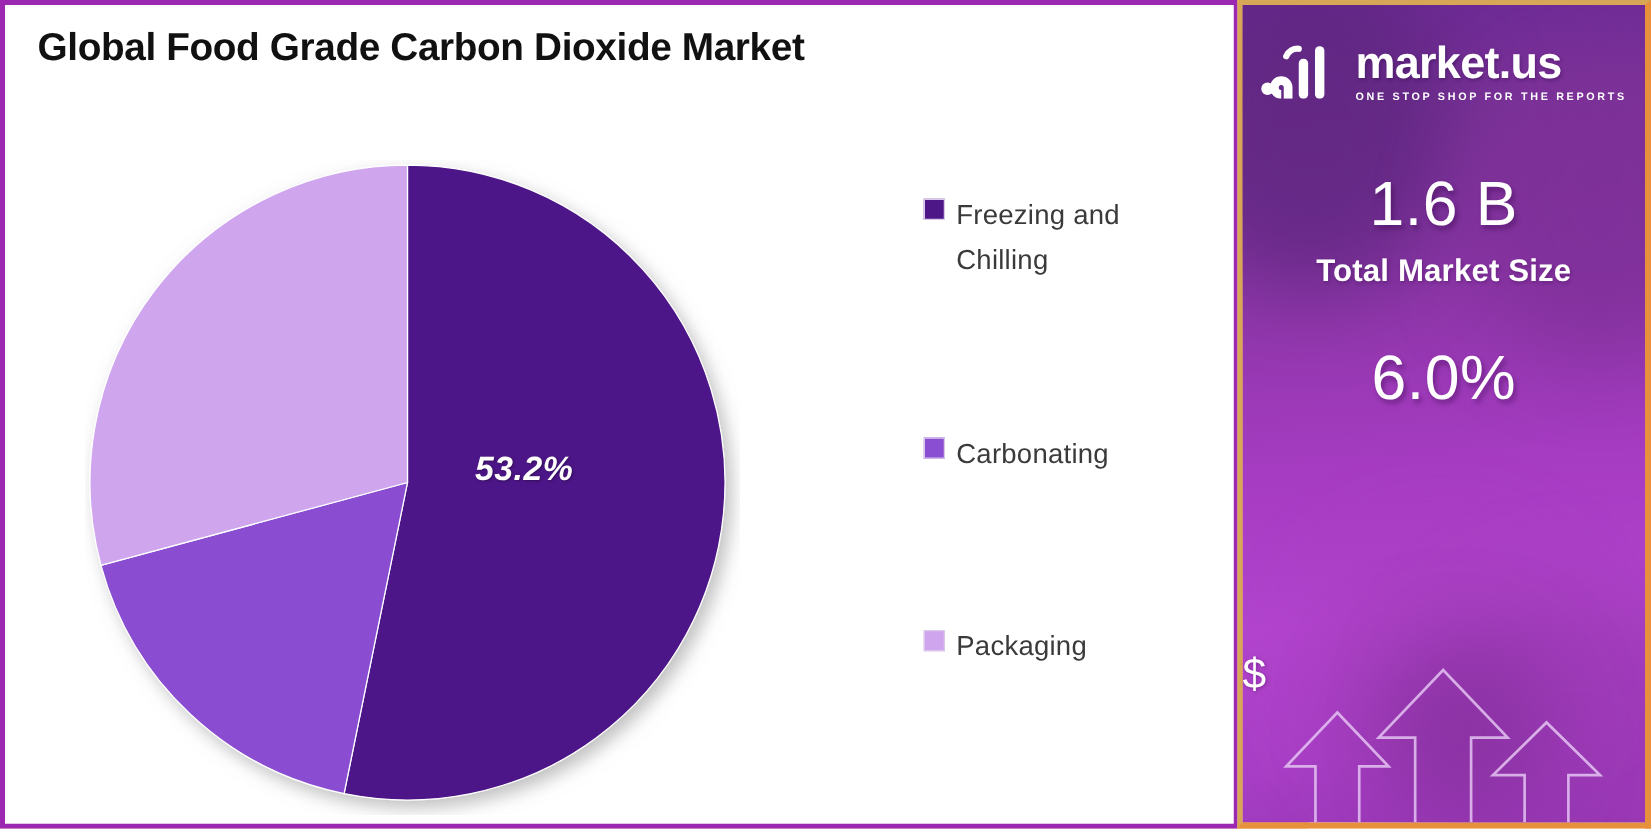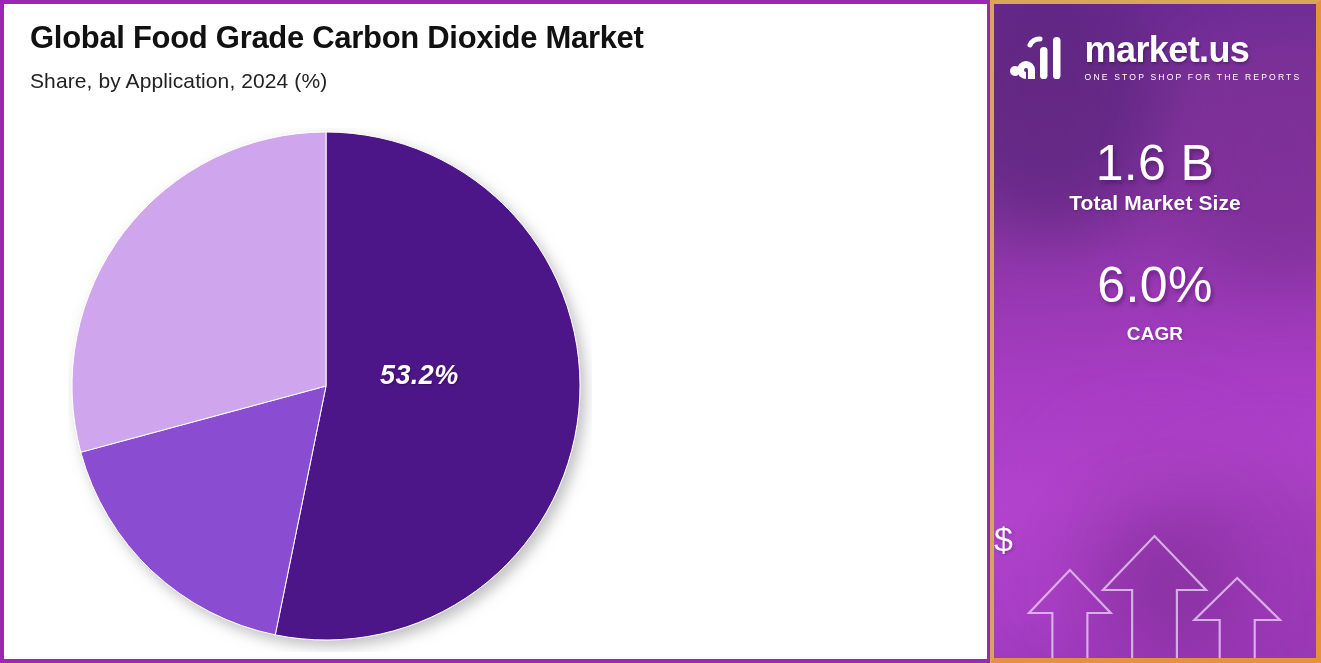--- a/index.html
+++ b/index.html
@@ -174,44 +174,44 @@
   .logo-word {
     font-size: 36px;
     font-weight: 700;
     color: #ffffff;
     letter-spacing: -0.6px;
     line-height: 1;
     text-shadow: 1px 2px 3px rgba(40,0,60,0.35);
   }
   .logo-tag {
     font-size: 8.6px;
-    font-weight: 400;
+    font-weight: 700;
     color: #ffffff;
     letter-spacing: 2.15px;
     margin-top: 4px;
     white-space: nowrap;
   }
 
   .stat-big {
     font-size: 50px;
     font-weight: 400;
     color: #ffffff;
     letter-spacing: 0.4px;
     line-height: 1;
     text-shadow: 2px 3px 4px rgba(50,0,70,0.4);
   }
   .stat-big.first { margin-top: 56px; }
   .stat-big.second { margin-top: 44px; }
 
   .stat-caption {
-    font-size: 21px;
+    font-size: 25px;
     font-weight: 700;
     color: #ffffff;
     line-height: 1.22;
-    margin-top: 2px;
+    margin-top: 14px;
     letter-spacing: 0.1px;
     text-shadow: 1px 1px 3px rgba(50,0,70,0.3);
   }
   .stat-caption.small {
     font-size: 19px;
     margin-top: 12px;
   }
 
   
   .decor {
@@ -235,21 +235,20 @@
 </style>
 </head>
 <body>
 
 <div id="infographic">
 
   <div class="left-panel">
 
     <div class="titles">
       <div class="chart-title">Global Food Grade Carbon Dioxide Market</div>
-      <div class="chart-subtitle">Share, by Application, 2024 (%)</div>
     </div>
 
     <div class="pie-wrap">
       <svg class="pie-svg" viewBox="0 0 524 524">
         <defs>
           <filter id="pieShadow" x="-20%" y="-20%" width="150%" height="150%">
             <feDropShadow dx="5" dy="6" stdDeviation="7" flood-color="#8d8d8d" flood-opacity="0.55"></feDropShadow>
           </filter>
         </defs>
         <g filter="url(#pieShadow)">
@@ -257,20 +256,34 @@
           <path id="slice-0" fill="#4E1788" stroke="#ffffff" stroke-width="1" d="M 258 258 L 258.00 4.00 A 254 254 0 1 1 207.27 506.88 Z"></path>
 
           <path id="slice-1" fill="#8A4ED2" stroke="#ffffff" stroke-width="1" d="M 258 258 L 207.27 506.88 A 254 254 0 0 1 12.79 324.25 Z"></path>
 
           <path id="slice-2" fill="#CFA6EE" stroke="#ffffff" stroke-width="1" d="M 258 258 L 12.79 324.25 A 254 254 0 0 1 258.00 4.00 Z"></path>
         </g>
       </svg>
       <div class="pie-label">53.2%</div>
     </div>
 
+    <div class="legend">
+      <div class="legend-item">
+        <span class="legend-swatch" style="background:#4E1788"></span>
+        <span class="legend-label">Freezing and Chilling</span>
+      </div>
+      <div class="legend-item">
+        <span class="legend-swatch" style="background:#8A4ED2"></span>
+        <span class="legend-label">Carbonating</span>
+      </div>
+      <div class="legend-item">
+        <span class="legend-swatch" style="background:#CFA6EE"></span>
+        <span class="legend-label">Packaging</span>
+      </div>
+    </div>
 
   </div>
 
   <div class="right-panel">
 
     <div class="bg-blob blob-a"></div>
     <div class="bg-blob blob-b"></div>
     <div class="bg-blob blob-c"></div>
     <div class="bg-blob blob-d"></div>
     <div class="bg-blob blob-e"></div>
@@ -306,19 +319,18 @@
         </div>
       </div>
 
       <div class="stat-big first">1.6 B</div>
       <div class="stat-caption">
         <div>Total Market Size</div>
       </div>
 
       <div class="stat-big second">6.0%</div>
       <div class="stat-caption small">
-        <div>CAGR</div>
       </div>
 
     </div>
   </div>
 
 </div>
 
 </body></html>

